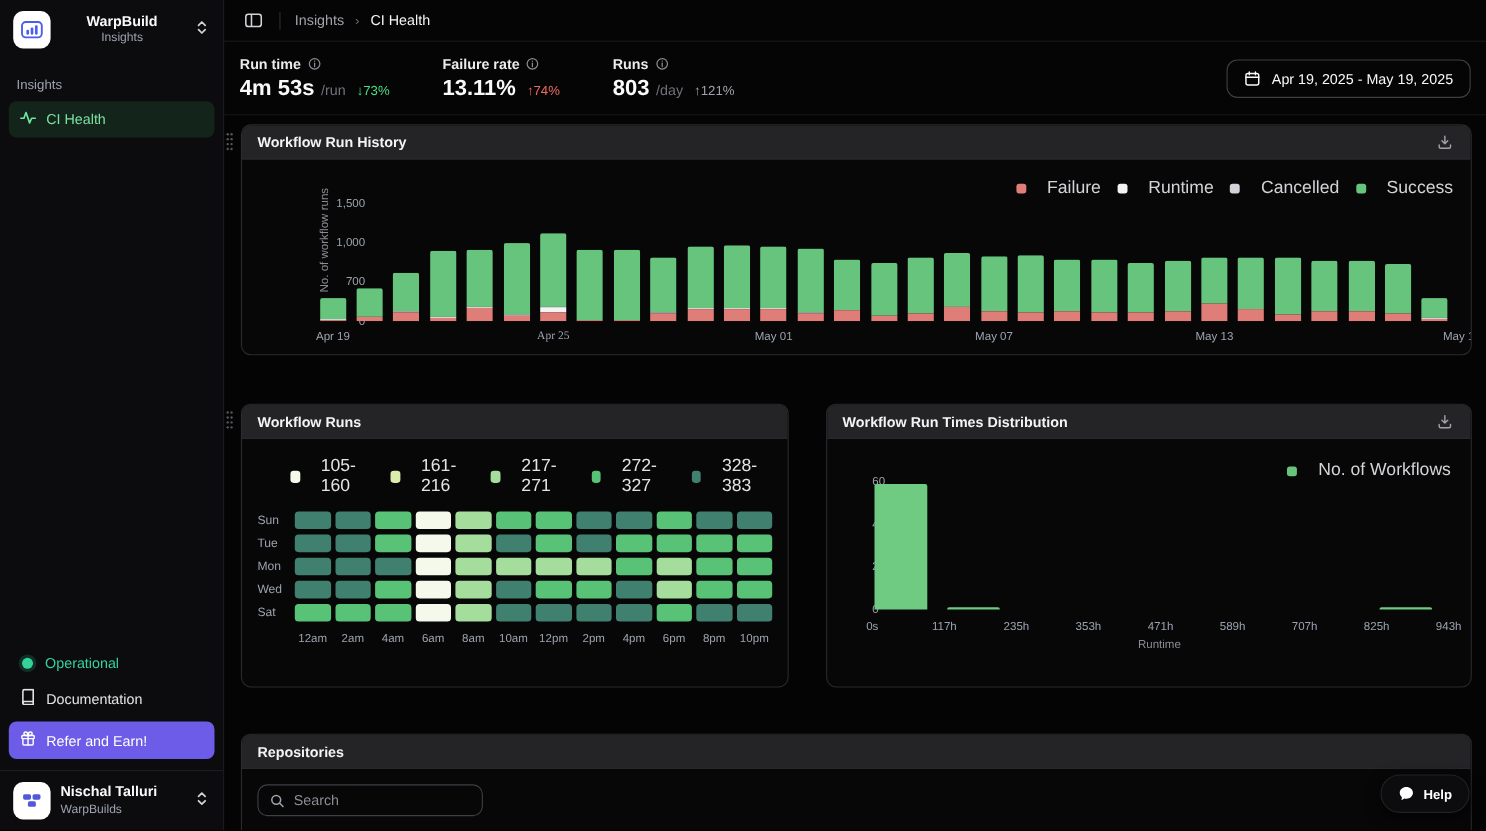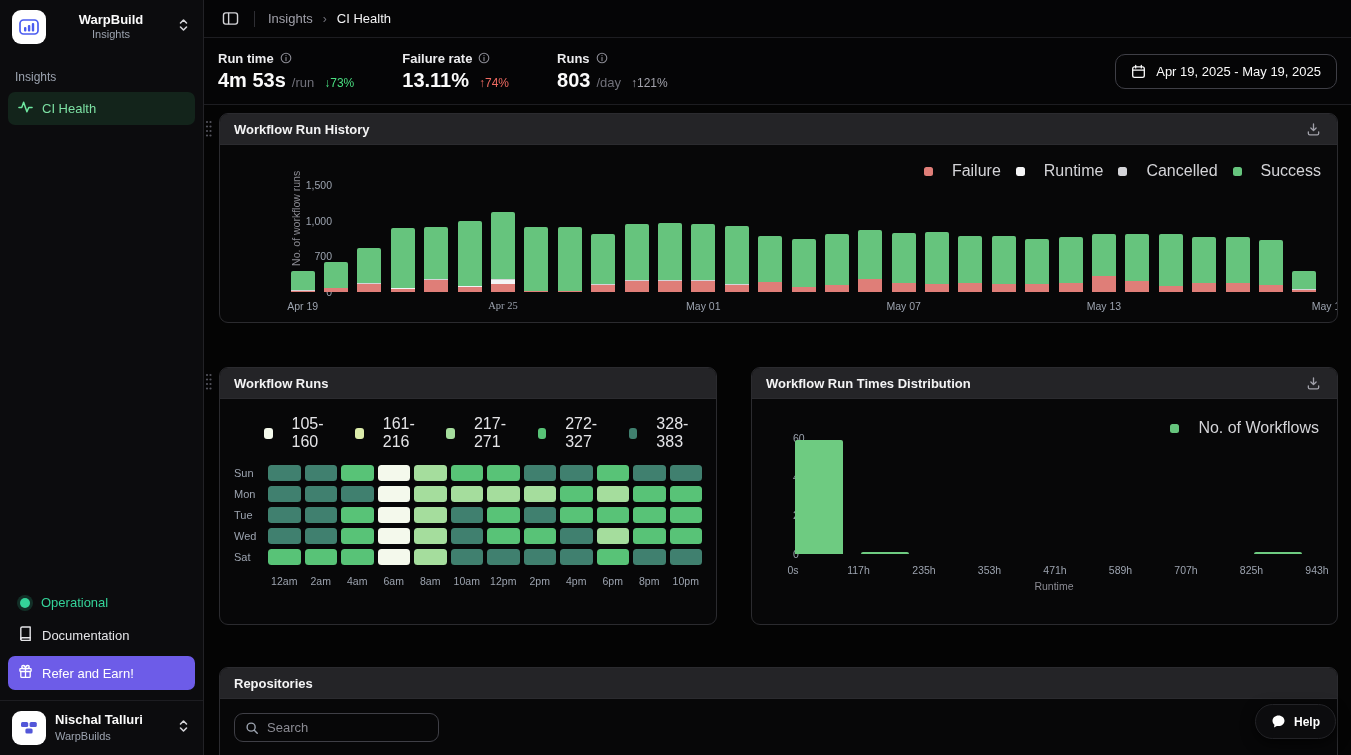--- a/index.html
+++ b/index.html
@@ -544,49 +544,49 @@
                 <div class="hm-cell" style="background: rgb(88, 195, 119);"></div>
                 <div class="hm-cell" style="background: rgb(88, 195, 119);"></div>
                 <div class="hm-cell" style="background: rgb(64, 128, 111);"></div>
                 <div class="hm-cell" style="background: rgb(64, 128, 111);"></div>
                 <div class="hm-cell" style="background: rgb(88, 195, 119);"></div>
                 <div class="hm-cell" style="background: rgb(64, 128, 111);"></div>
                 <div class="hm-cell" style="background: rgb(64, 128, 111);"></div>
               </div>
             </div>
             <div class="hm-grid-row">
+              <span class="hm-row-label">Tue</span>
+              <div class="hm-cells">
+                <div class="hm-cell" style="background: rgb(64, 128, 111);"></div>
+                <div class="hm-cell" style="background: rgb(64, 128, 111);"></div>
+                <div class="hm-cell" style="background: rgb(88, 195, 119);"></div>
+                <div class="hm-cell" style="background: rgb(244, 249, 236);"></div>
+                <div class="hm-cell" style="background: rgb(165, 221, 157);"></div>
+                <div class="hm-cell" style="background: rgb(64, 128, 111);"></div>
+                <div class="hm-cell" style="background: rgb(88, 195, 119);"></div>
+                <div class="hm-cell" style="background: rgb(64, 128, 111);"></div>
+                <div class="hm-cell" style="background: rgb(88, 195, 119);"></div>
+                <div class="hm-cell" style="background: rgb(88, 195, 119);"></div>
+                <div class="hm-cell" style="background: rgb(88, 195, 119);"></div>
+                <div class="hm-cell" style="background: rgb(88, 195, 119);"></div>
+              </div>
+            </div>
+            <div class="hm-grid-row">
               <span class="hm-row-label">Mon</span>
               <div class="hm-cells">
                 <div class="hm-cell" style="background: rgb(64, 128, 111);"></div>
                 <div class="hm-cell" style="background: rgb(64, 128, 111);"></div>
                 <div class="hm-cell" style="background: rgb(64, 128, 111);"></div>
                 <div class="hm-cell" style="background: rgb(244, 249, 236);"></div>
                 <div class="hm-cell" style="background: rgb(165, 221, 157);"></div>
                 <div class="hm-cell" style="background: rgb(165, 221, 157);"></div>
                 <div class="hm-cell" style="background: rgb(165, 221, 157);"></div>
                 <div class="hm-cell" style="background: rgb(165, 221, 157);"></div>
                 <div class="hm-cell" style="background: rgb(88, 195, 119);"></div>
                 <div class="hm-cell" style="background: rgb(165, 221, 157);"></div>
-                <div class="hm-cell" style="background: rgb(88, 195, 119);"></div>
-                <div class="hm-cell" style="background: rgb(88, 195, 119);"></div>
-              </div>
-            </div>
-            <div class="hm-grid-row">
-              <span class="hm-row-label">Tue</span>
-              <div class="hm-cells">
-                <div class="hm-cell" style="background: rgb(64, 128, 111);"></div>
-                <div class="hm-cell" style="background: rgb(64, 128, 111);"></div>
-                <div class="hm-cell" style="background: rgb(88, 195, 119);"></div>
-                <div class="hm-cell" style="background: rgb(244, 249, 236);"></div>
-                <div class="hm-cell" style="background: rgb(165, 221, 157);"></div>
-                <div class="hm-cell" style="background: rgb(64, 128, 111);"></div>
-                <div class="hm-cell" style="background: rgb(88, 195, 119);"></div>
-                <div class="hm-cell" style="background: rgb(64, 128, 111);"></div>
-                <div class="hm-cell" style="background: rgb(88, 195, 119);"></div>
-                <div class="hm-cell" style="background: rgb(88, 195, 119);"></div>
                 <div class="hm-cell" style="background: rgb(88, 195, 119);"></div>
                 <div class="hm-cell" style="background: rgb(88, 195, 119);"></div>
               </div>
             </div>
             <div class="hm-grid-row">
               <span class="hm-row-label">Wed</span>
               <div class="hm-cells">
                 <div class="hm-cell" style="background: rgb(64, 128, 111);"></div>
                 <div class="hm-cell" style="background: rgb(64, 128, 111);"></div>
                 <div class="hm-cell" style="background: rgb(88, 195, 119);"></div>

